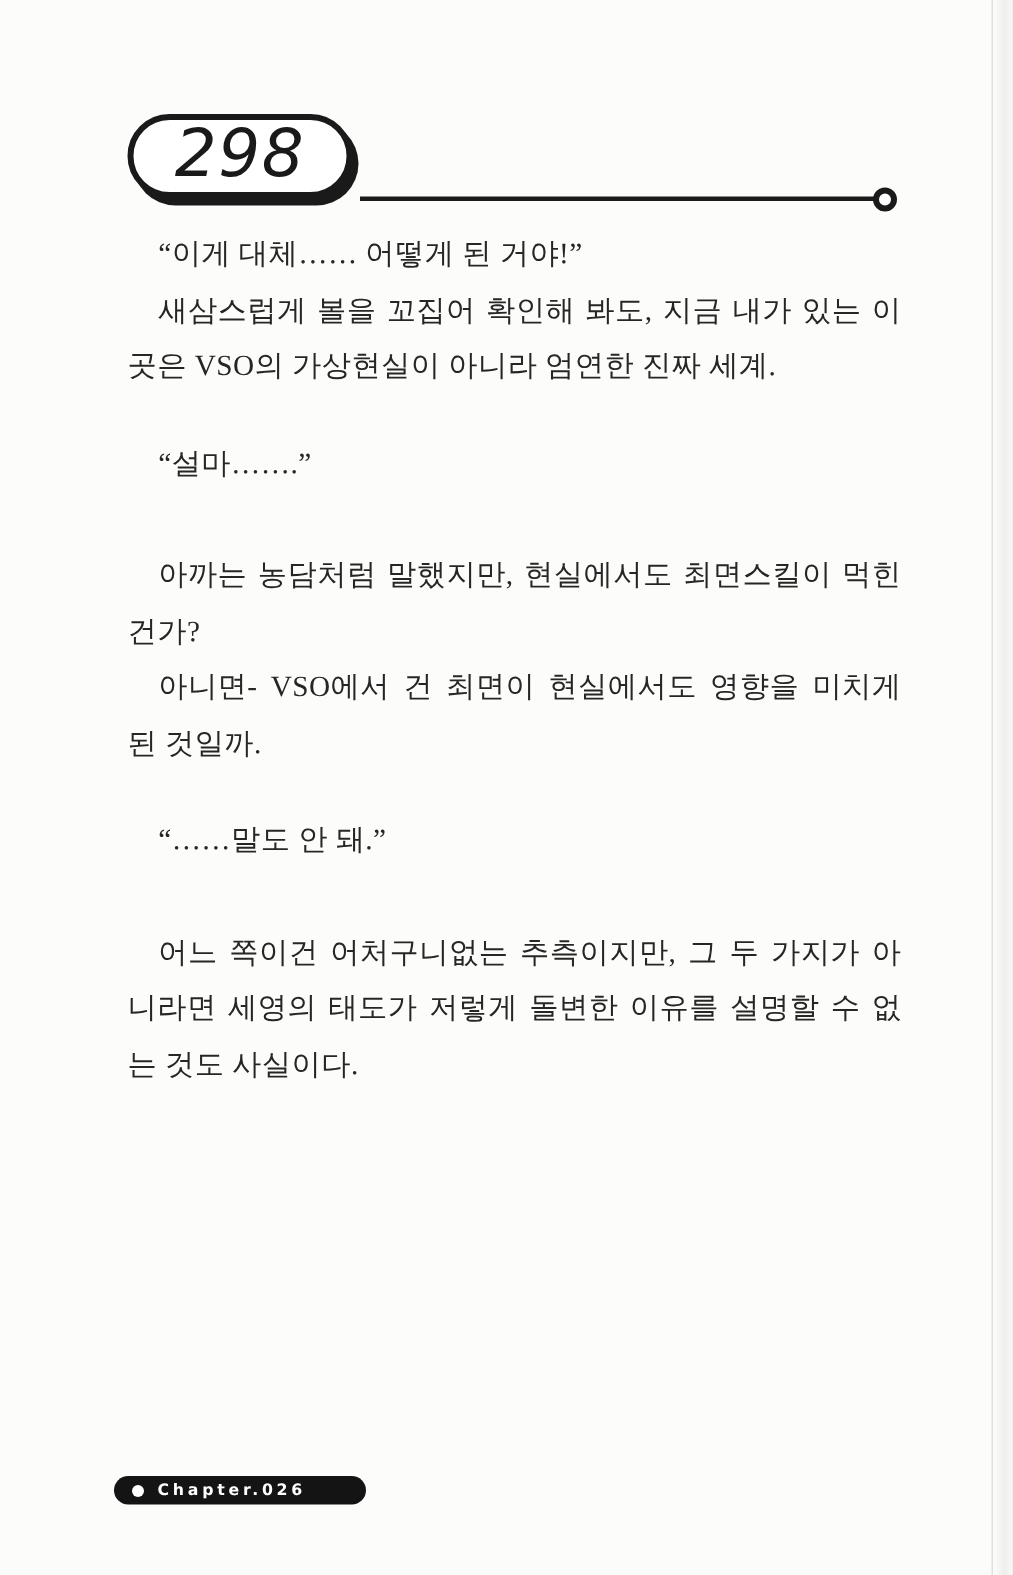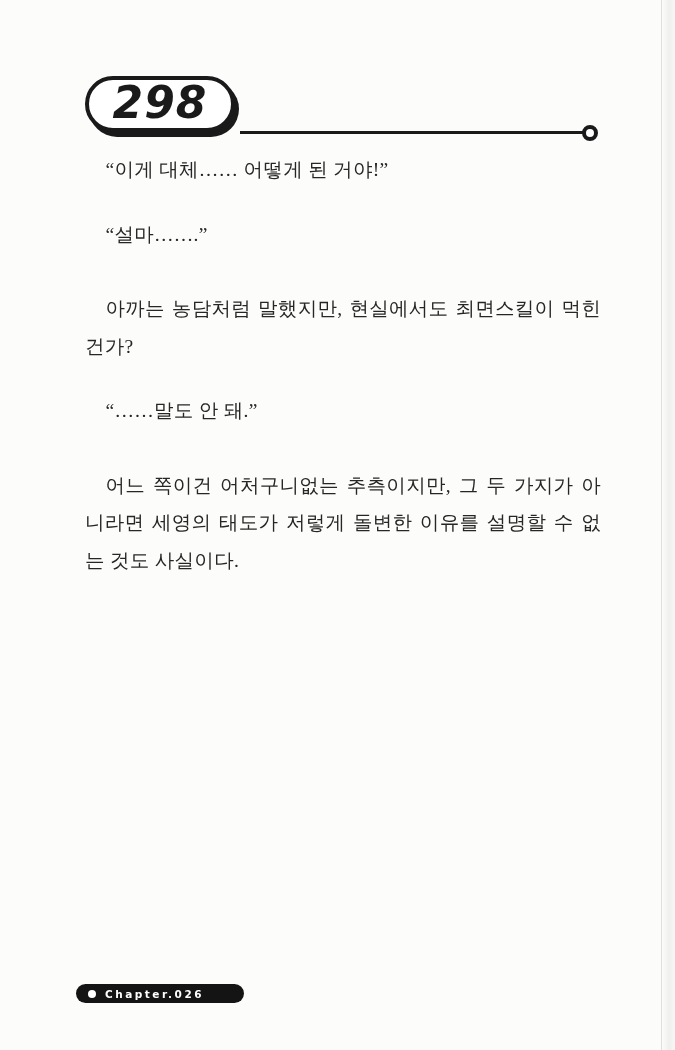--- a/index.html
+++ b/index.html
@@ -29,21 +29,21 @@
     border: 4px solid #1a1a1a;
     border-radius: 32px;
     box-shadow: 4px 5px 0 0 #1a1a1a;
     display: flex;
     align-items: center;
     justify-content: center;
     box-sizing: border-box;
   }
   .pagenum-badge .num {
     font-family: "DejaVu Sans", sans-serif;
-    font-weight: bold;
+    font-weight: normal;
     font-style: italic;
     font-size: 44px;
     letter-spacing: 1px;
     color: #1a1a1a;
     transform: translateY(-2px);
   }
   .header-line {
     position: absolute;
     left: 240px;
     top: 131px;
@@ -154,22 +154,24 @@
 <div class="page">
 
   <div class="pagenum-badge">
     <span class="num">298</span>
   </div>
   <div class="header-line"></div>
   <div class="header-ring"></div>
 
   <main class="body-text">
       <p><span>“이게 대체…… 어떻게 된 거야!”</span></p>
+      <p><span>새삼스럽게 볼을 꼬집어 확인해 봐도, 지금 내가 있는 이곳은 VSO의 가상현실이 아니라 엄연한 진짜 세계.</span></p>
       <p class="sp-small"><span>“설마…….”</span></p>
       <p class="sp-large"><span>아까는 농담처럼 말했지만, 현실에서도 최면스킬이 먹힌 건가?</span></p>
+      <p><span>아니면- VSO에서 건 최면이 현실에서도 영향을 미치게 된 것일까.</span></p>
       <p class="sp-small"><span>“……말도 안 돼.”</span></p>
       <p class="sp-large"><span>어느 쪽이건 어처구니없는 추측이지만, 그 두 가지가 아니라면 세영의 태도가 저렇게 돌변한 이유를 설명할 수 없는 것도 사실이다.</span></p>
     </main>
 
   <div class="chapter-pill">
     <span class="dot"></span>
     <span class="label">Chapter.026</span>
   </div>
 
   <div class="page-edge"></div>

